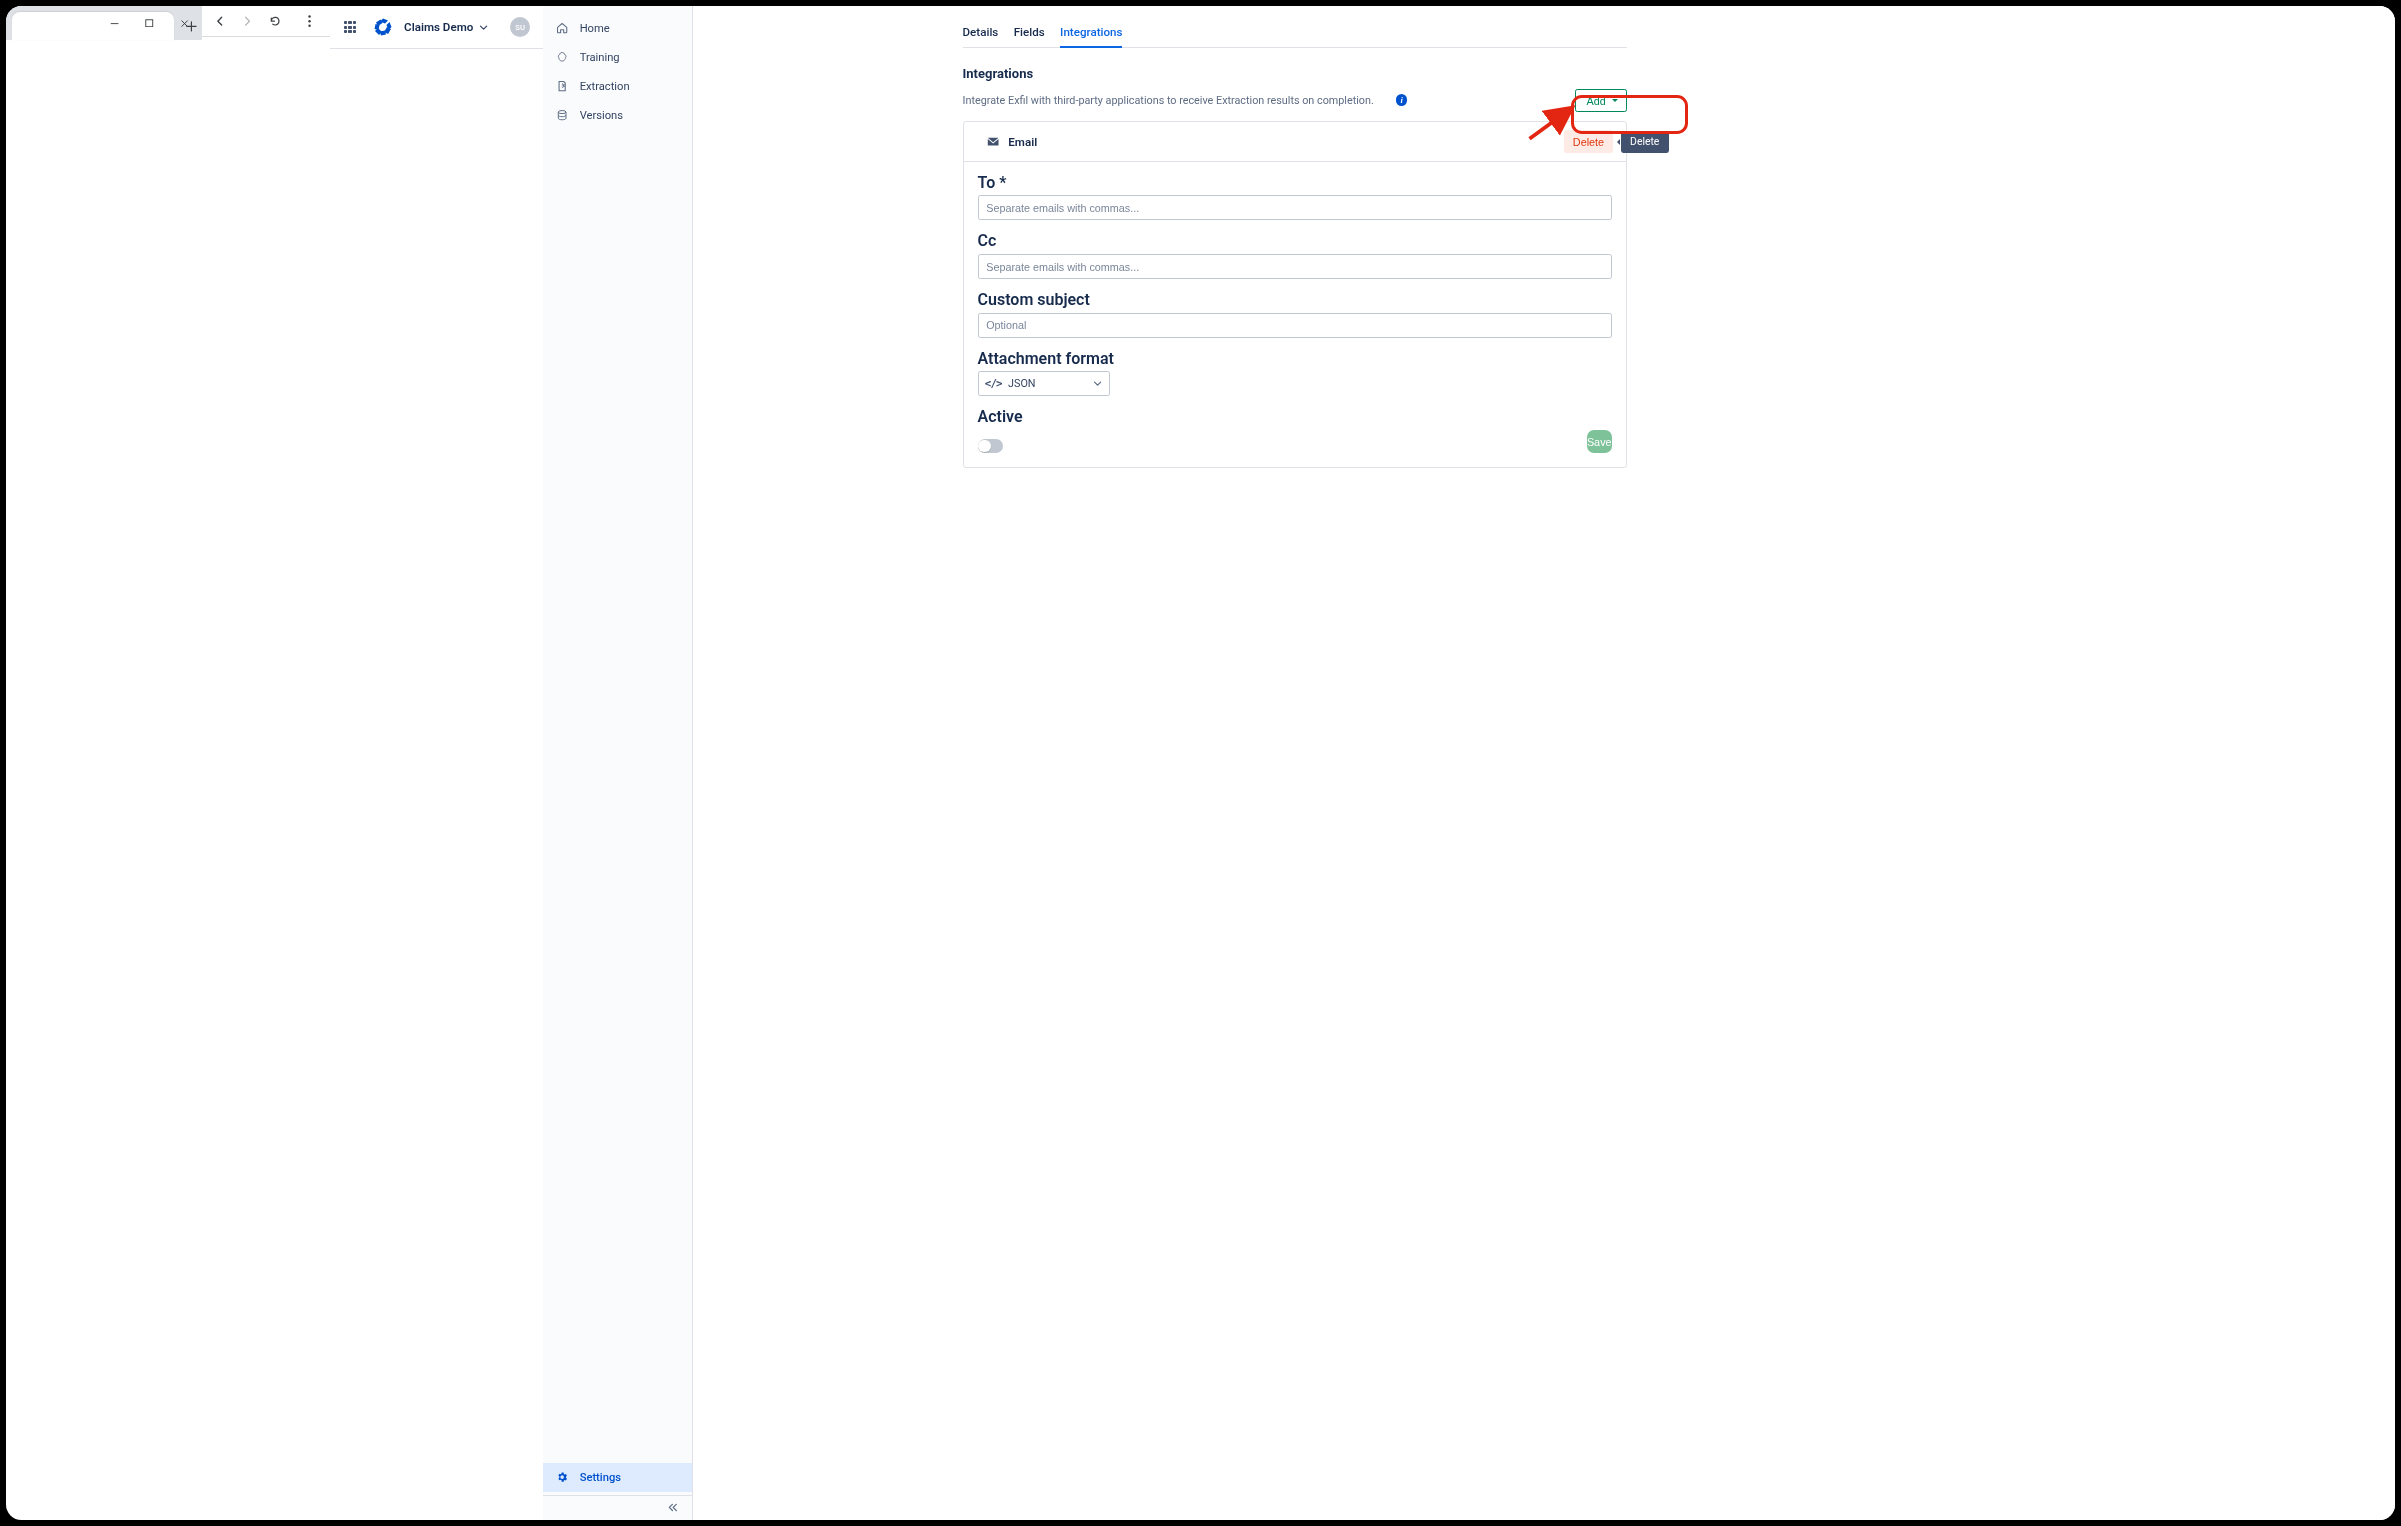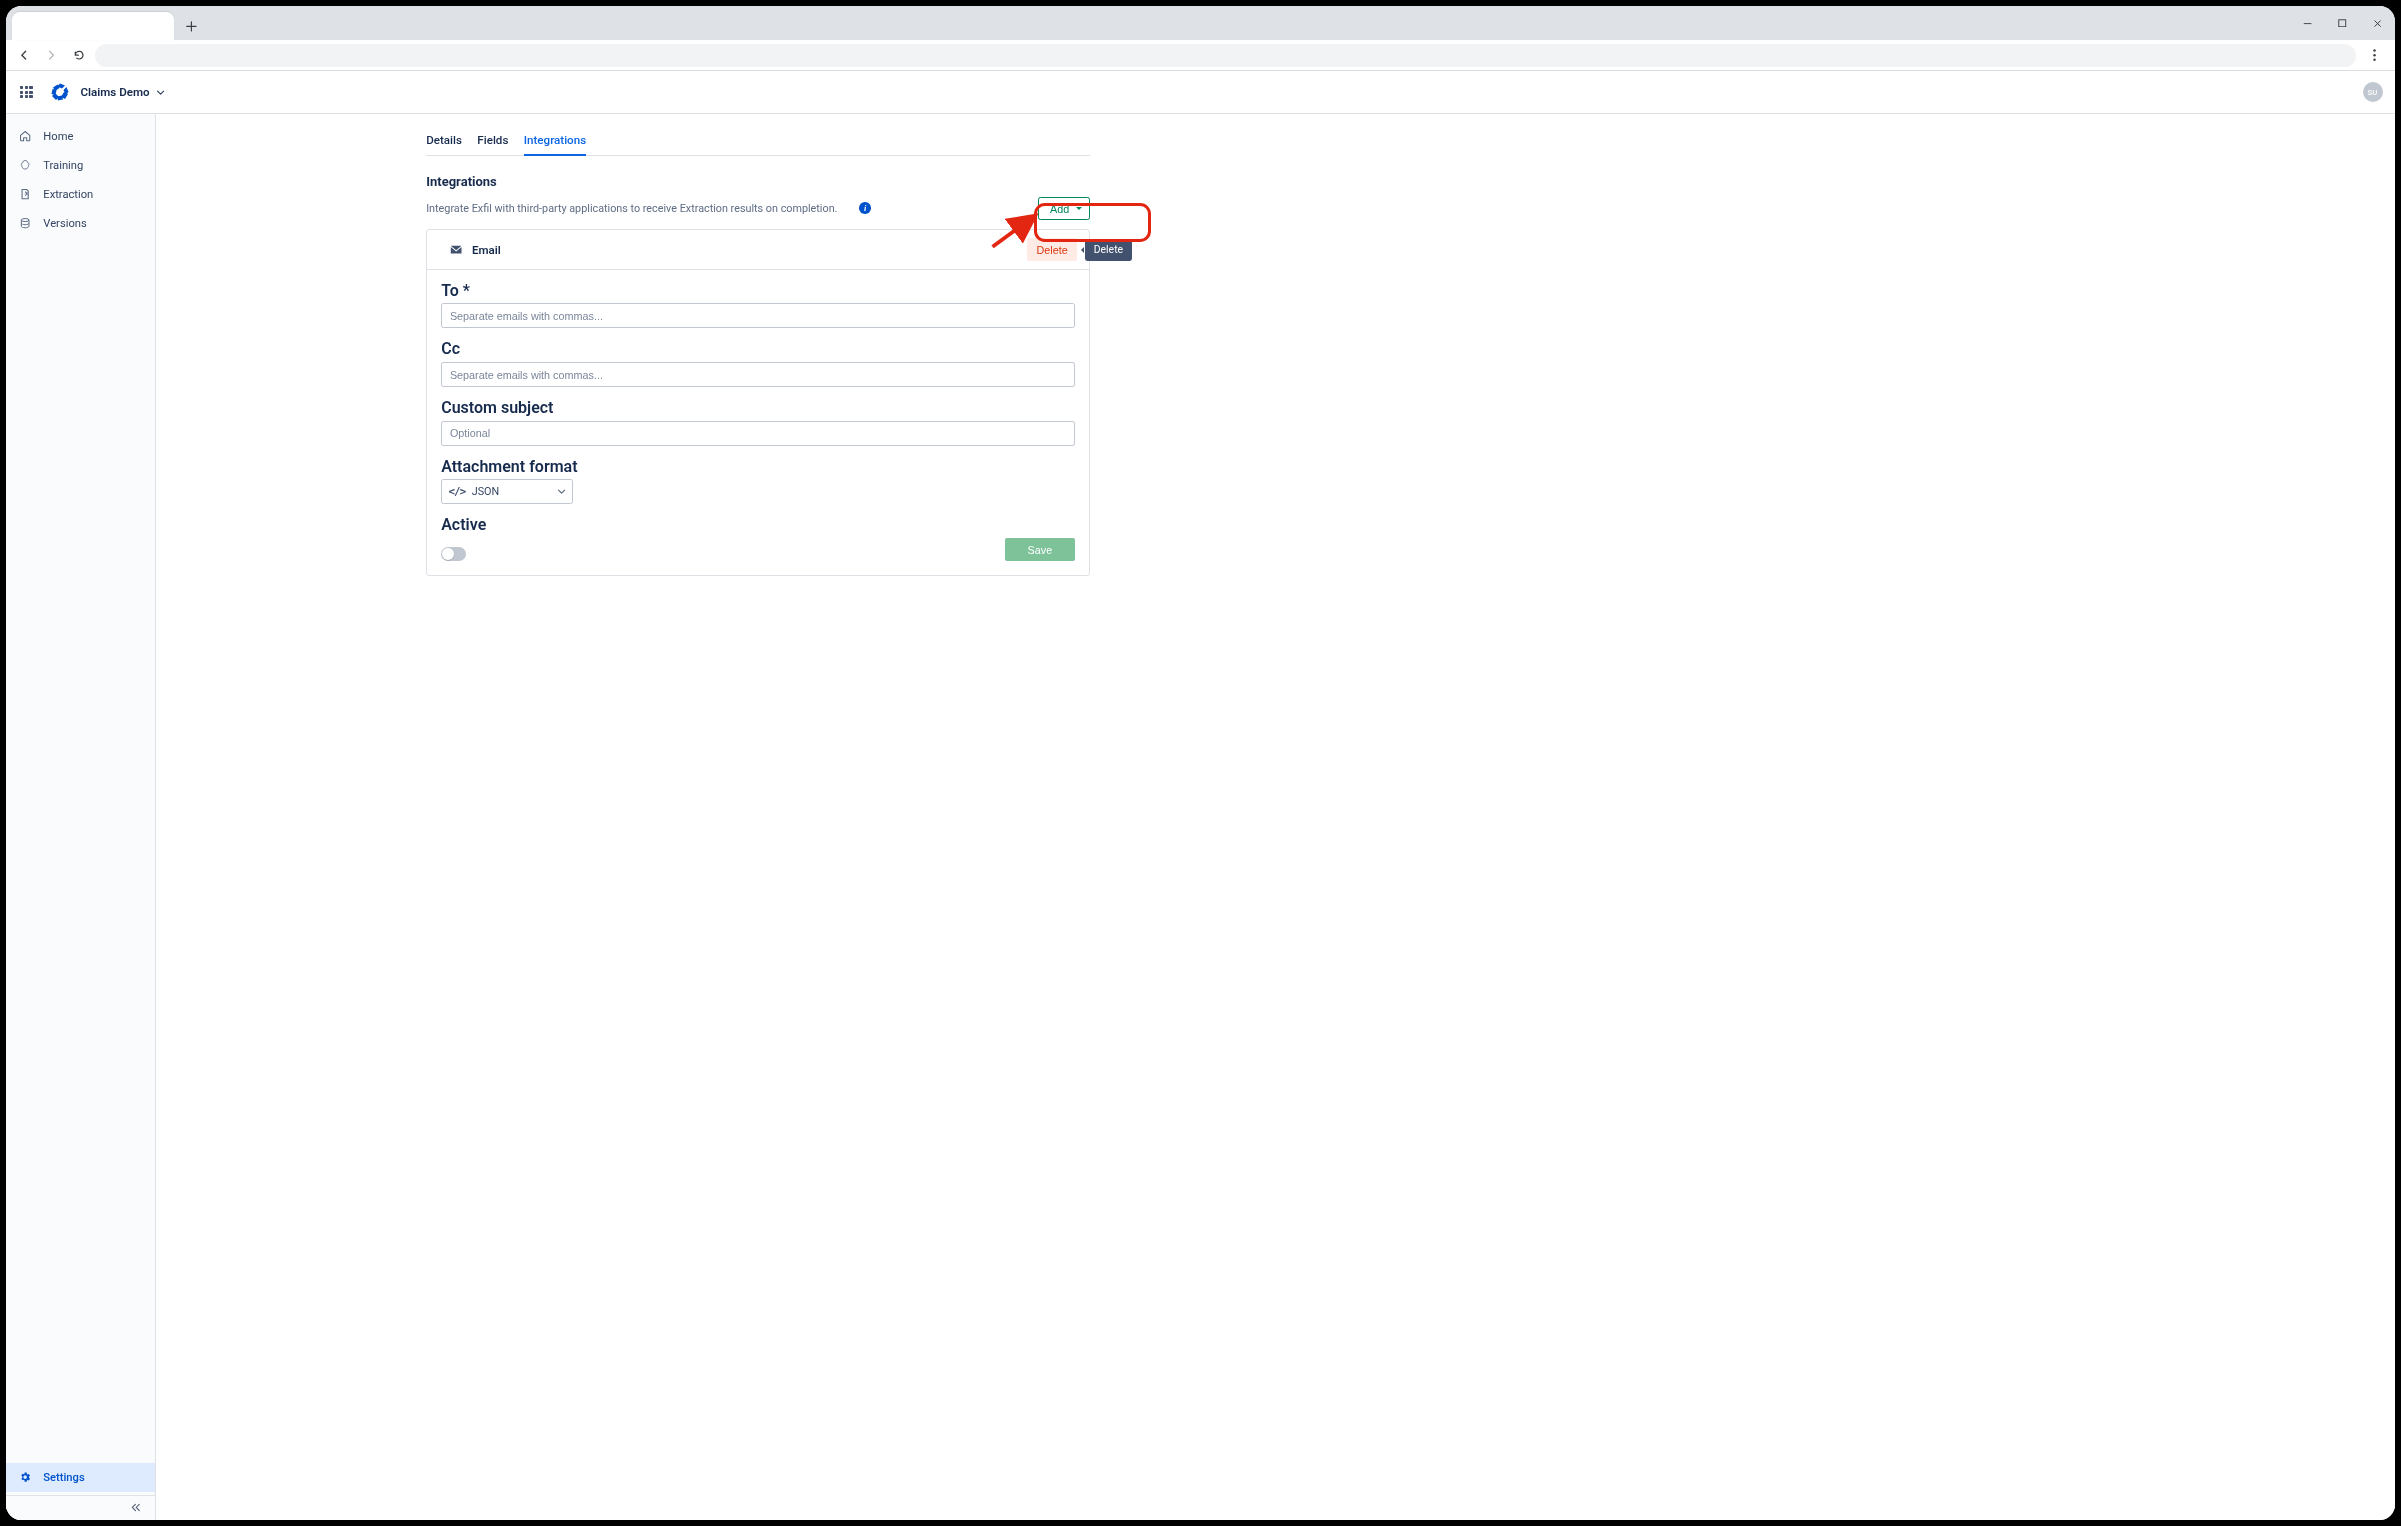--- a/index.html
+++ b/index.html
@@ -28,21 +28,21 @@
 
   
   .frame {
     position: absolute;
     inset: 6.2px;
     border-radius: 15.4px;
     overflow: hidden;
     box-shadow: 0 0 0 0.8px rgba(0,0,0,.35);
     background: #fff;
     display: flex;
-    flex-direction: column;
+    flex-direction: row;
   }
 
   
   .chrome-tabbar {
     height: 34px;
     background: #DEE1E6;
     display: flex;
     align-items: flex-end;
     padding-left: 6.2px;
     position: relative;
@@ -334,25 +334,25 @@
   }
   .switch-knob {
     position: absolute; left: 0.8px; top: 0.8px;
     width: 12.3px; height: 12.3px;
     background: #fff;
     border-radius: 50%;
     box-shadow: 0 0.8px 0.8px rgba(0,0,0,.2);
   }
   .save-btn {
     height: 23px;
-    padding: 0 23px;
+    padding: 0 0;
     background: var(--green-bg);
     color: #fff;
     border: none;
-    border-radius: 2px;
+    border-radius: 7px;
     font-size: 10.8px;
     font-weight: 500;
     cursor: not-allowed;
   }
 
   
   .tooltip {
     position: absolute;
     background: var(--tooltip-bg);
     color: #fff;

